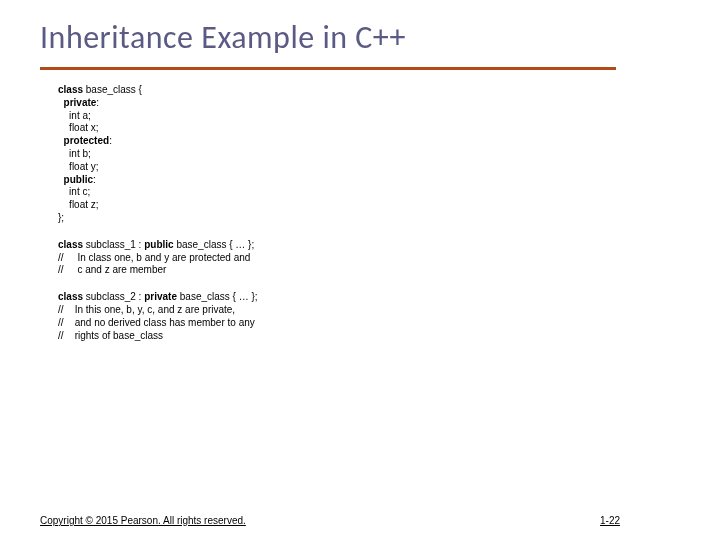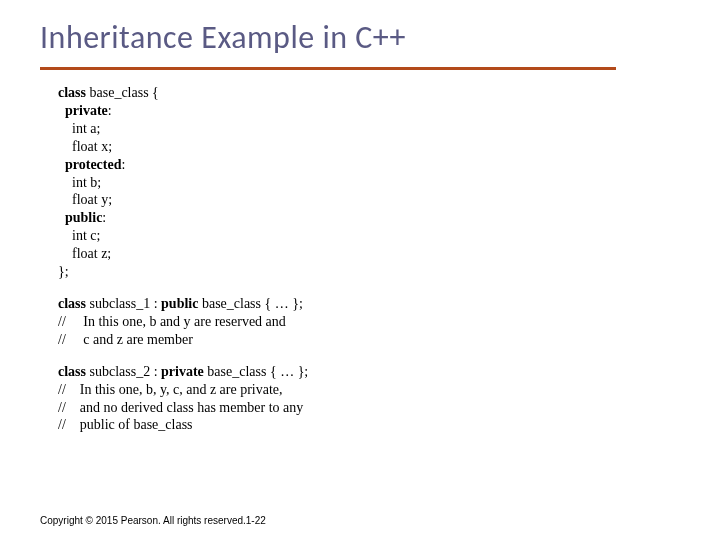--- a/index.html
+++ b/index.html
@@ -25,37 +25,39 @@
     letter-spacing: 0.5px;
     margin: 0 0 10px 0;
     font-family: "Gill Sans", "Gill Sans MT", Calibri, sans-serif;
   }
   .rule {
     border: none;
     border-top: 3px solid #b34a1a;
     margin: 0 0 14px 0;
   }
   .codeblock {
-    font-family: Liberation Serif, serif;
-    font-size: 14px;
+    font-family: Liberation Sans, sans-serif;
+    font-size: 10px;
     line-height: 1.28;
     color: #000;
     white-space: pre;
     margin-left: 18px;
   }
   .codeblock .kw { font-weight: bold; }
   .block-gap { height: 14px; }
   .footer {
     position: absolute;
     left: 40px;
-    right: 56px;
+    right: 36px;
     bottom: 14px;
     font-size: 10px;
     color: #000;
     display: flex;
+    justify-content: space-between;
+    text-decoration: underline;
   }
 </style>
 </head>
 <body>
 
 <div class="slide">
 
   <h1 class="title">Inheritance Example in C++</h1>
   <hr class="rule">
 
@@ -67,28 +69,28 @@
 <span>    int b;</span>
 <span>    float y;</span>
 <span class="kw">  public</span><span>:</span>
 <span>    int c;</span>
 <span>    float z;</span>
 <span>};</span></div>
 
   <div class="block-gap"></div>
 
   <div class="codeblock"><span class="kw">class</span><span> subclass_1 : </span><span class="kw">public</span><span> base_class { … };</span>
-<span>//     In this one, b and y are reserved and</span>
+<span>//     In class one, b and y are protected and</span>
 <span>//     c and z are member</span></div>
 
   <div class="block-gap"></div>
 
   <div class="codeblock"><span class="kw">class</span><span> subclass_2 : </span><span class="kw">private</span><span> base_class { … };</span>
 <span>//    In this one, b, y, c, and z are private,</span>
 <span>//    and no derived class has member to any</span>
-<span>//    public of base_class</span></div>
+<span>//    rights of base_class</span></div>
 
   <div class="footer">
     <span>Copyright © 2015 Pearson. All rights reserved.</span>
     <span>1-22</span>
   </div>
 
 </div>
 
 </body></html>

